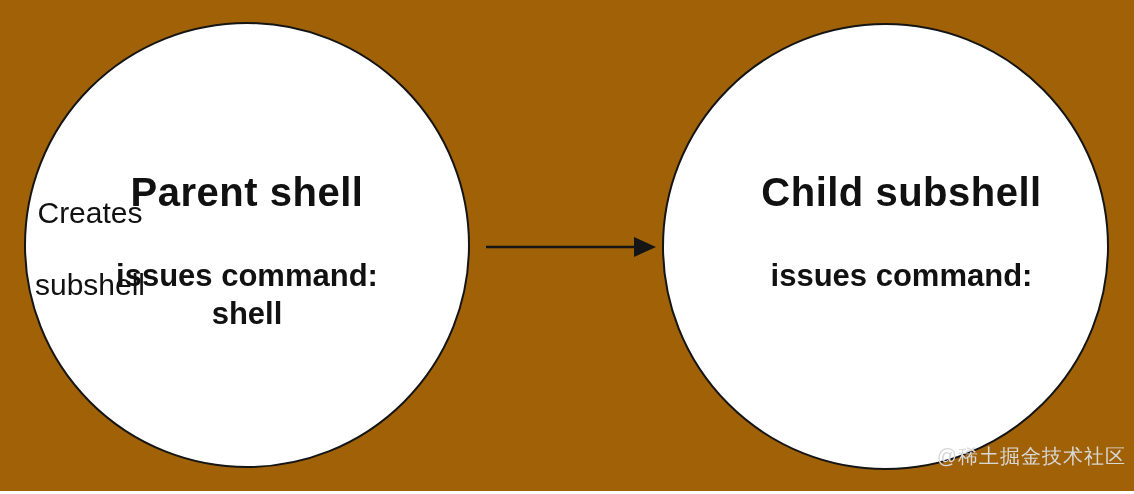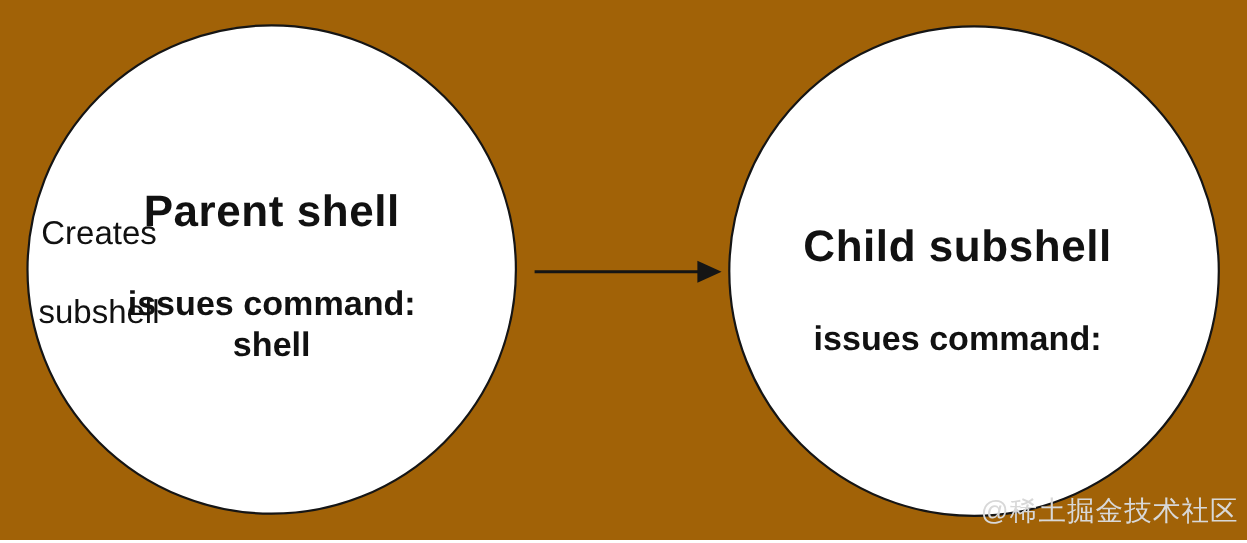--- a/index.html
+++ b/index.html
@@ -35,21 +35,21 @@
     font-size: 40px;
     font-weight: bold;
     letter-spacing: 0.5px;
   }
   .node-line {
     font-size: 31px;
     font-weight: bold;
   }
   
   .col-parent { left: 24px;  width: 446px; }
-  .col-child  { left: 647px; width: 447px; margin-top: 32px; }
+  .col-child  { left: 678px; width: 447px; }
   .row-title   { top: 170px; }
   .row-cmd     { top: 258px; }
   .row-cmdval  { top: 296px; }
   .edge-label {
     position: absolute;
     left: 0;
     width: 180px;
     text-align: center;
     font-size: 30px;
     white-space: nowrap;
@@ -61,22 +61,22 @@
     position: absolute;
     left: 480px;
     top: 229px;
     width: 180px;
     height: 36px;
   }
 
   .watermark {
     position: absolute;
     right: 8px;
-    bottom: 10px;
-    font-size: 25px;
+    bottom: 21px;
+    font-size: 20px;
     color: #d8d8d8;
     letter-spacing: 1px;
     white-space: nowrap;
     text-align: right;
   }
 </style>
 </head>
 <body>
 
 <div class="canvas">

